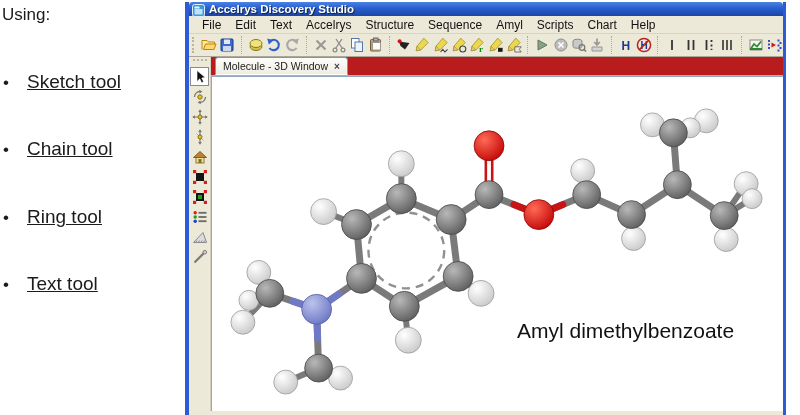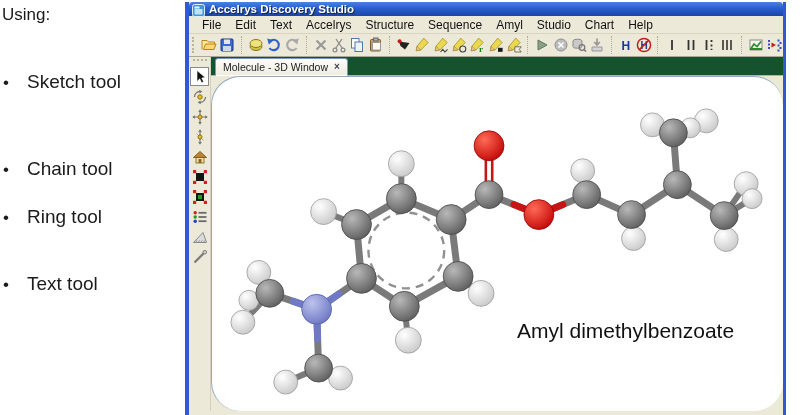--- a/index.html
+++ b/index.html
@@ -2,21 +2,21 @@
 <html><head>
 <meta charset="utf-8">
 <style>
   html,body{margin:0;padding:0;}
   body{width:800px;height:415px;background:#ffffff;overflow:hidden;
        font-family:"Liberation Sans", sans-serif;position:relative;}
   .stage{position:absolute;inset:0;}
 
   
   .slide-heading{position:absolute;left:2px;top:5px;font-size:17px;color:#1b1b1b;}
-  .bullet-item{position:absolute;left:3px;font-size:19px;color:#1b1b1b;white-space:nowrap;}
+  .bullet-item{position:absolute;left:3px;font-size:19px;color:#1b1b1b;white-space:nowrap;text-decoration:underline;}
   .bullet-item .dot{display:inline-block;width:24px;font-size:17px;}
 
   
   .app{position:absolute;left:185px;top:2px;width:601px;height:413px;
        border-left:4px solid #2b5cd6;border-right:3px solid #2b5cd6;
        box-sizing:border-box;background:#ece9d8;}
   .titlebar{height:14px;display:flex;align-items:center;gap:4px;padding-left:3px;
        background:linear-gradient(180deg,#4a82e4 0%,#2a5ecf 45%,#1c46a8 100%);
        border-radius:4px 4px 0 0;}
   .title-text{color:#ffffff;font-weight:bold;font-size:11.5px;
@@ -38,43 +38,43 @@
   .content{display:flex;height:calc(100% - 59px);}
   .sidebar{width:21px;background:#ece9d8;border-right:1px solid #d4d0c0;
        display:flex;flex-direction:column;align-items:center;padding-top:2px;}
   .grip-h{height:3px;width:14px;border-top:2px dotted #b9b49b;margin-bottom:3px;}
   .sb{width:19px;height:19px;border:none;background:transparent;padding:1px;
        display:flex;align-items:center;justify-content:center;margin-bottom:1px;}
   .sb svg{width:16px;height:16px;}
   .sb.pressed{background:#ffffff;border:1px solid #8a8a8a;padding:0;}
 
   .doc{flex:1;display:flex;flex-direction:column;min-width:0;}
-  .tabbar{height:18px;background:#14532d;display:flex;align-items:center;
+  .tabbar{height:18px;background:#b91c1c;display:flex;align-items:flex-start;
        padding-left:4px;border-bottom:1px solid #9eb6cc;}
   .tab{display:flex;align-items:center;gap:6px;height:16px;margin-bottom:-1px;
        padding:0 7px;border:1px solid #7a96b8;border-bottom:1px solid #fdfdfb;
        border-radius:3px 3px 0 0;background:linear-gradient(#fdfdfb,#efede0);
        font-size:10.5px;color:#222;}
   .tab-close{font-size:10px;font-weight:bold;color:#445;cursor:default;}
 
   .viewport{flex:1;background:#ffffff;position:relative;
-       border-top:1px solid #92a8be;border-left:1px solid #92a8be;border-radius:29px;}
+       border-top:1px solid #92a8be;border-left:1px solid #92a8be;}
   .viewport svg{position:absolute;inset:0;width:100%;height:100%;}
   .mol-label{position:absolute;left:305px;top:242px;font-size:21px;color:#111;
        white-space:nowrap;}
 </style>
 </head>
 <body>
 
 <div class="stage">
 
   <div class="slide-heading">Using:</div>
   <div id="bullets">
       <div class="bullet-item" style="top: 71px;"><span class="dot">•</span><span>Sketch tool</span></div>
-      <div class="bullet-item" style="top: 138px; margin-top: 20px;"><span class="dot">•</span><span>Chain tool</span></div>
+      <div class="bullet-item" style="top: 138px;"><span class="dot">•</span><span>Chain tool</span></div>
       <div class="bullet-item" style="top: 206px;"><span class="dot">•</span><span>Ring tool</span></div>
       <div class="bullet-item" style="top: 273px;"><span class="dot">•</span><span>Text tool</span></div>
     </div>
 
   <div class="app">
     <div class="titlebar">
       <span class="app-icon">
         <svg viewBox="0 0 13 13">
             <rect x="0.5" y="0.5" width="12" height="12" rx="2" fill="#3a9ad8" stroke="#dfeefc"></rect>
             <rect x="2.5" y="5" width="8" height="5.5" fill="#bfe2f8"></rect>
@@ -85,21 +85,21 @@
     </div>
 
     <div class="menubar" id="menubar">
         <span class="menu-item">File</span>
         <span class="menu-item">Edit</span>
         <span class="menu-item">Text</span>
         <span class="menu-item">Accelrys</span>
         <span class="menu-item">Structure</span>
         <span class="menu-item">Sequence</span>
         <span class="menu-item">Amyl</span>
-        <span class="menu-item">Studio</span>
+        <span class="menu-item">Scripts</span>
         <span class="menu-item">Chart</span>
         <span class="menu-item">Help</span>
       </div>
     <div class="toolbar" id="toolbar">
         <span class="grip-v"></span>
         <button class="tb">
           <svg viewBox="0 0 16 16">
             <path d="M1 12.5 V3.5 H6 L7.5 5 H13.5 V7" fill="#ffe9a6" stroke="#b8860b"></path>
             <path d="M2.5 12.5 L4.5 7 H15 L13 12.5 Z" fill="#ffd76e" stroke="#b8860b"></path>
           </svg>

